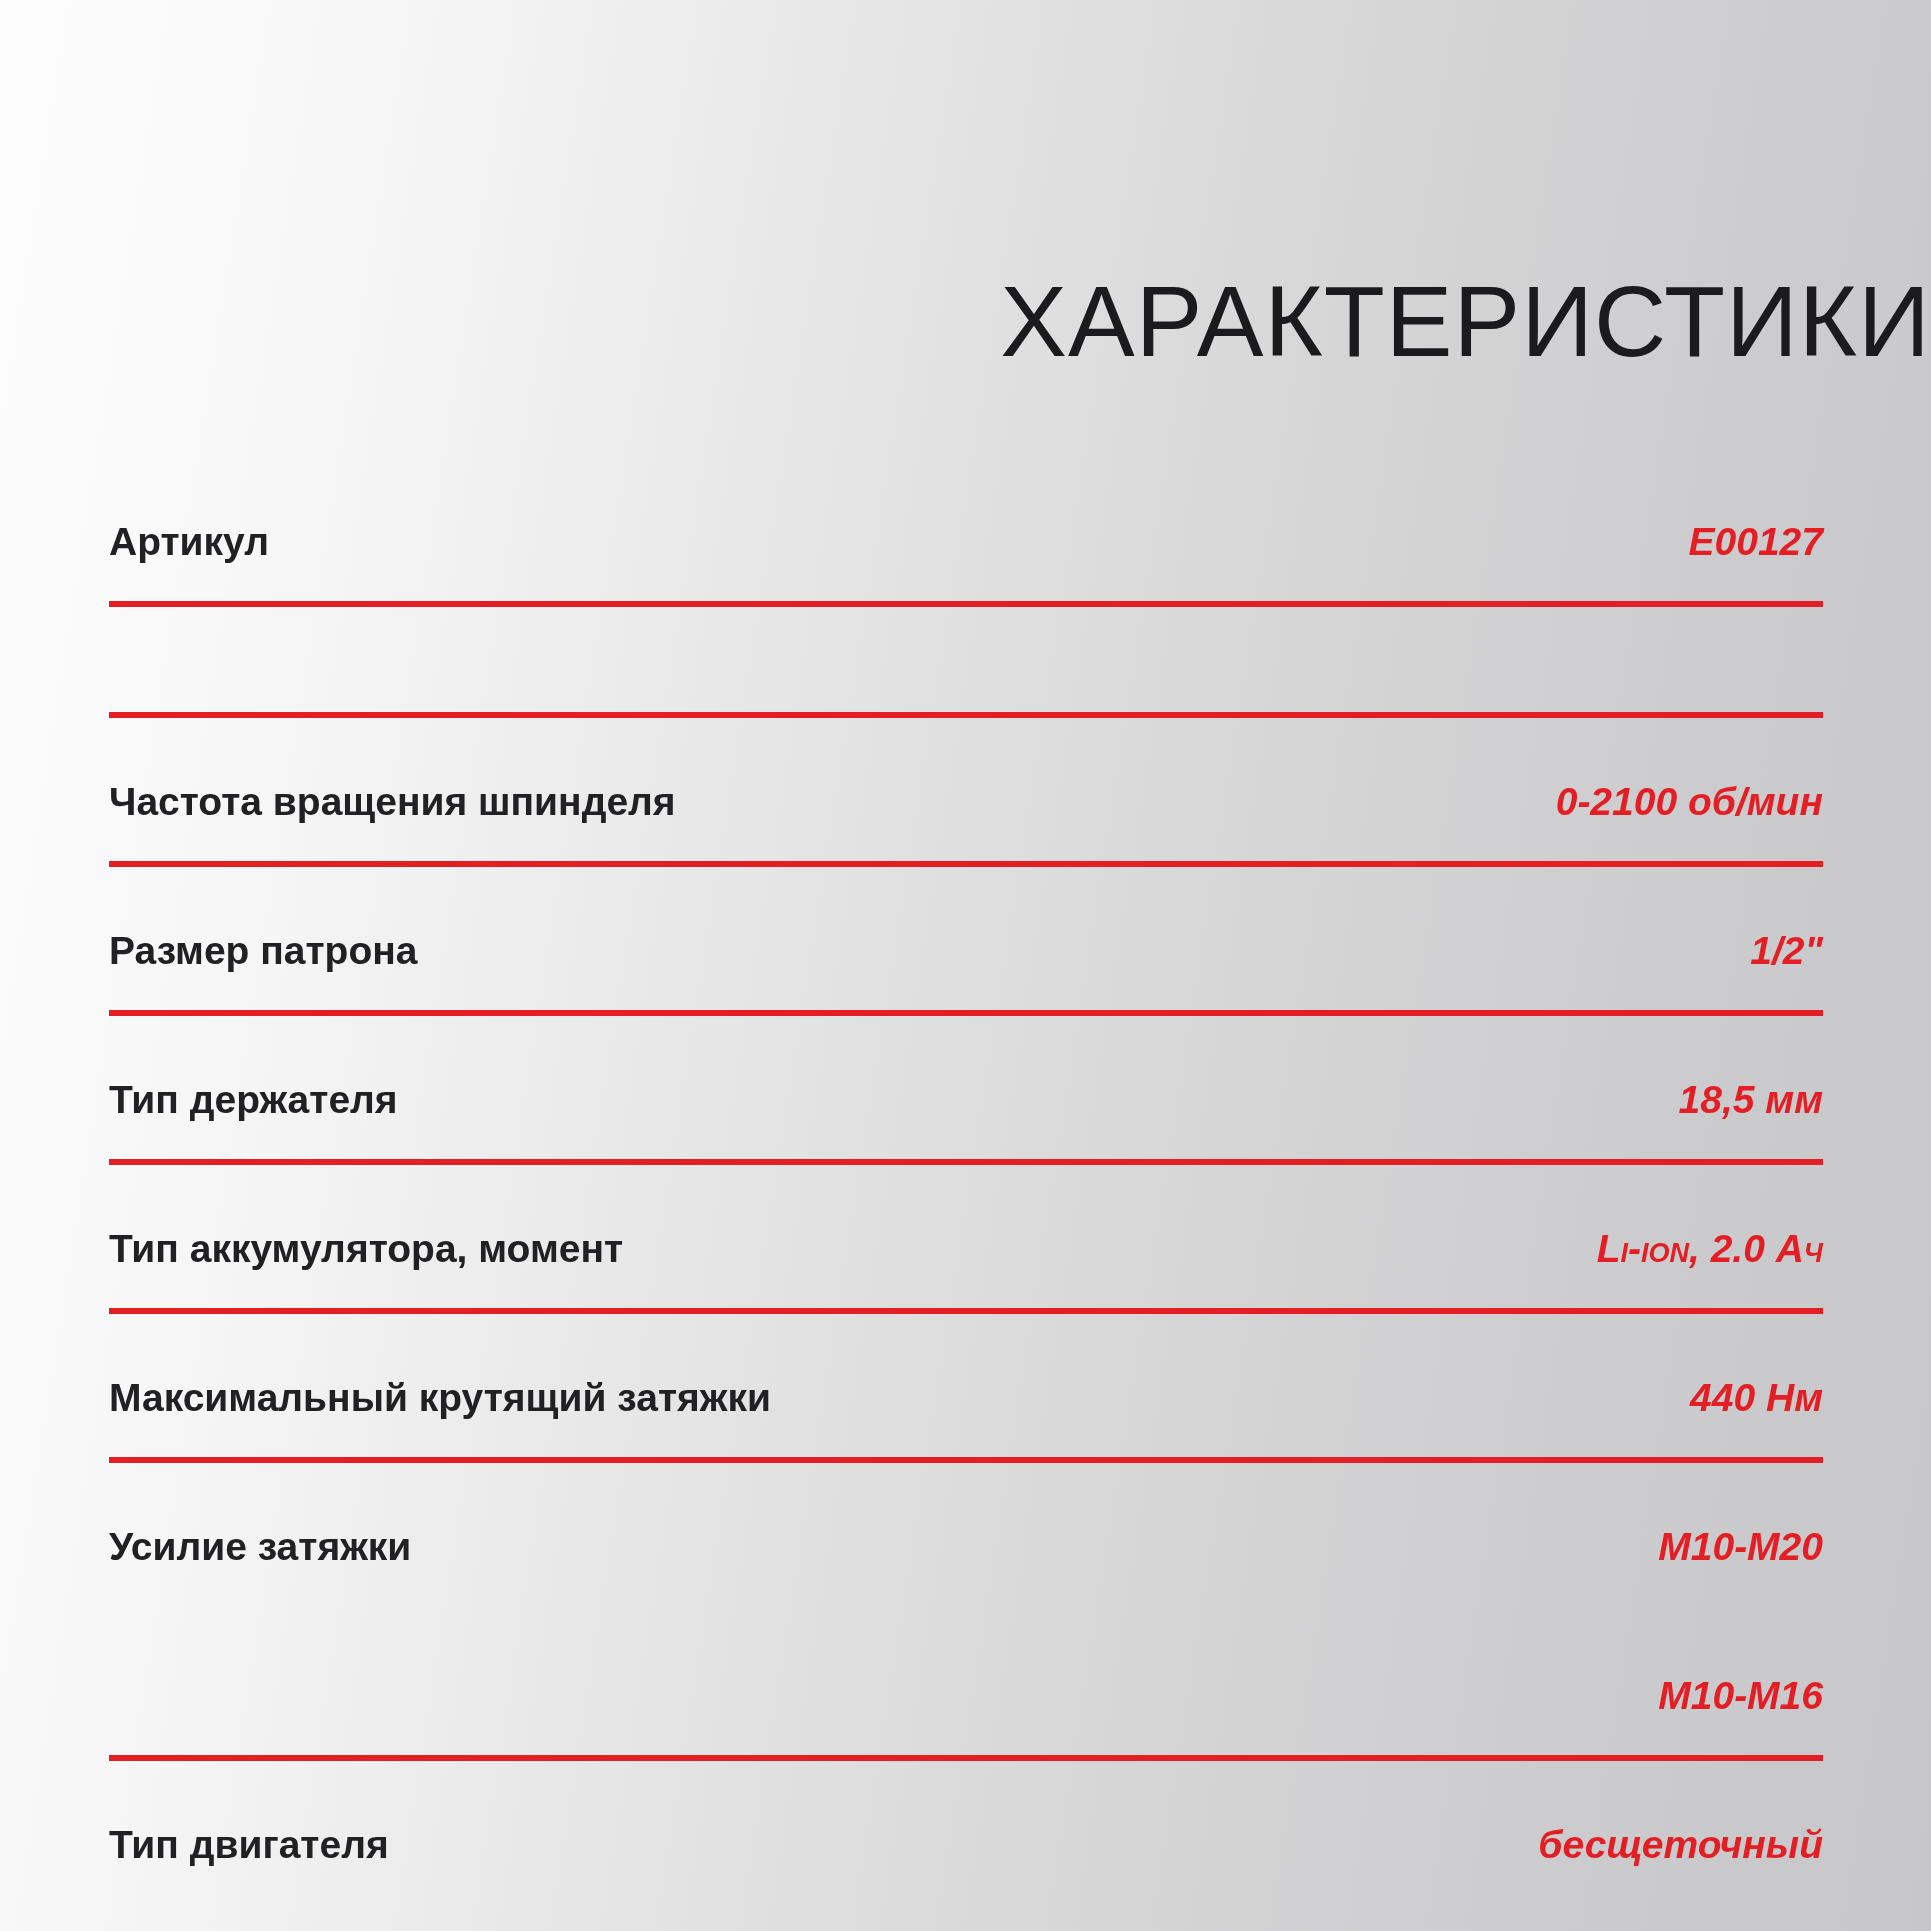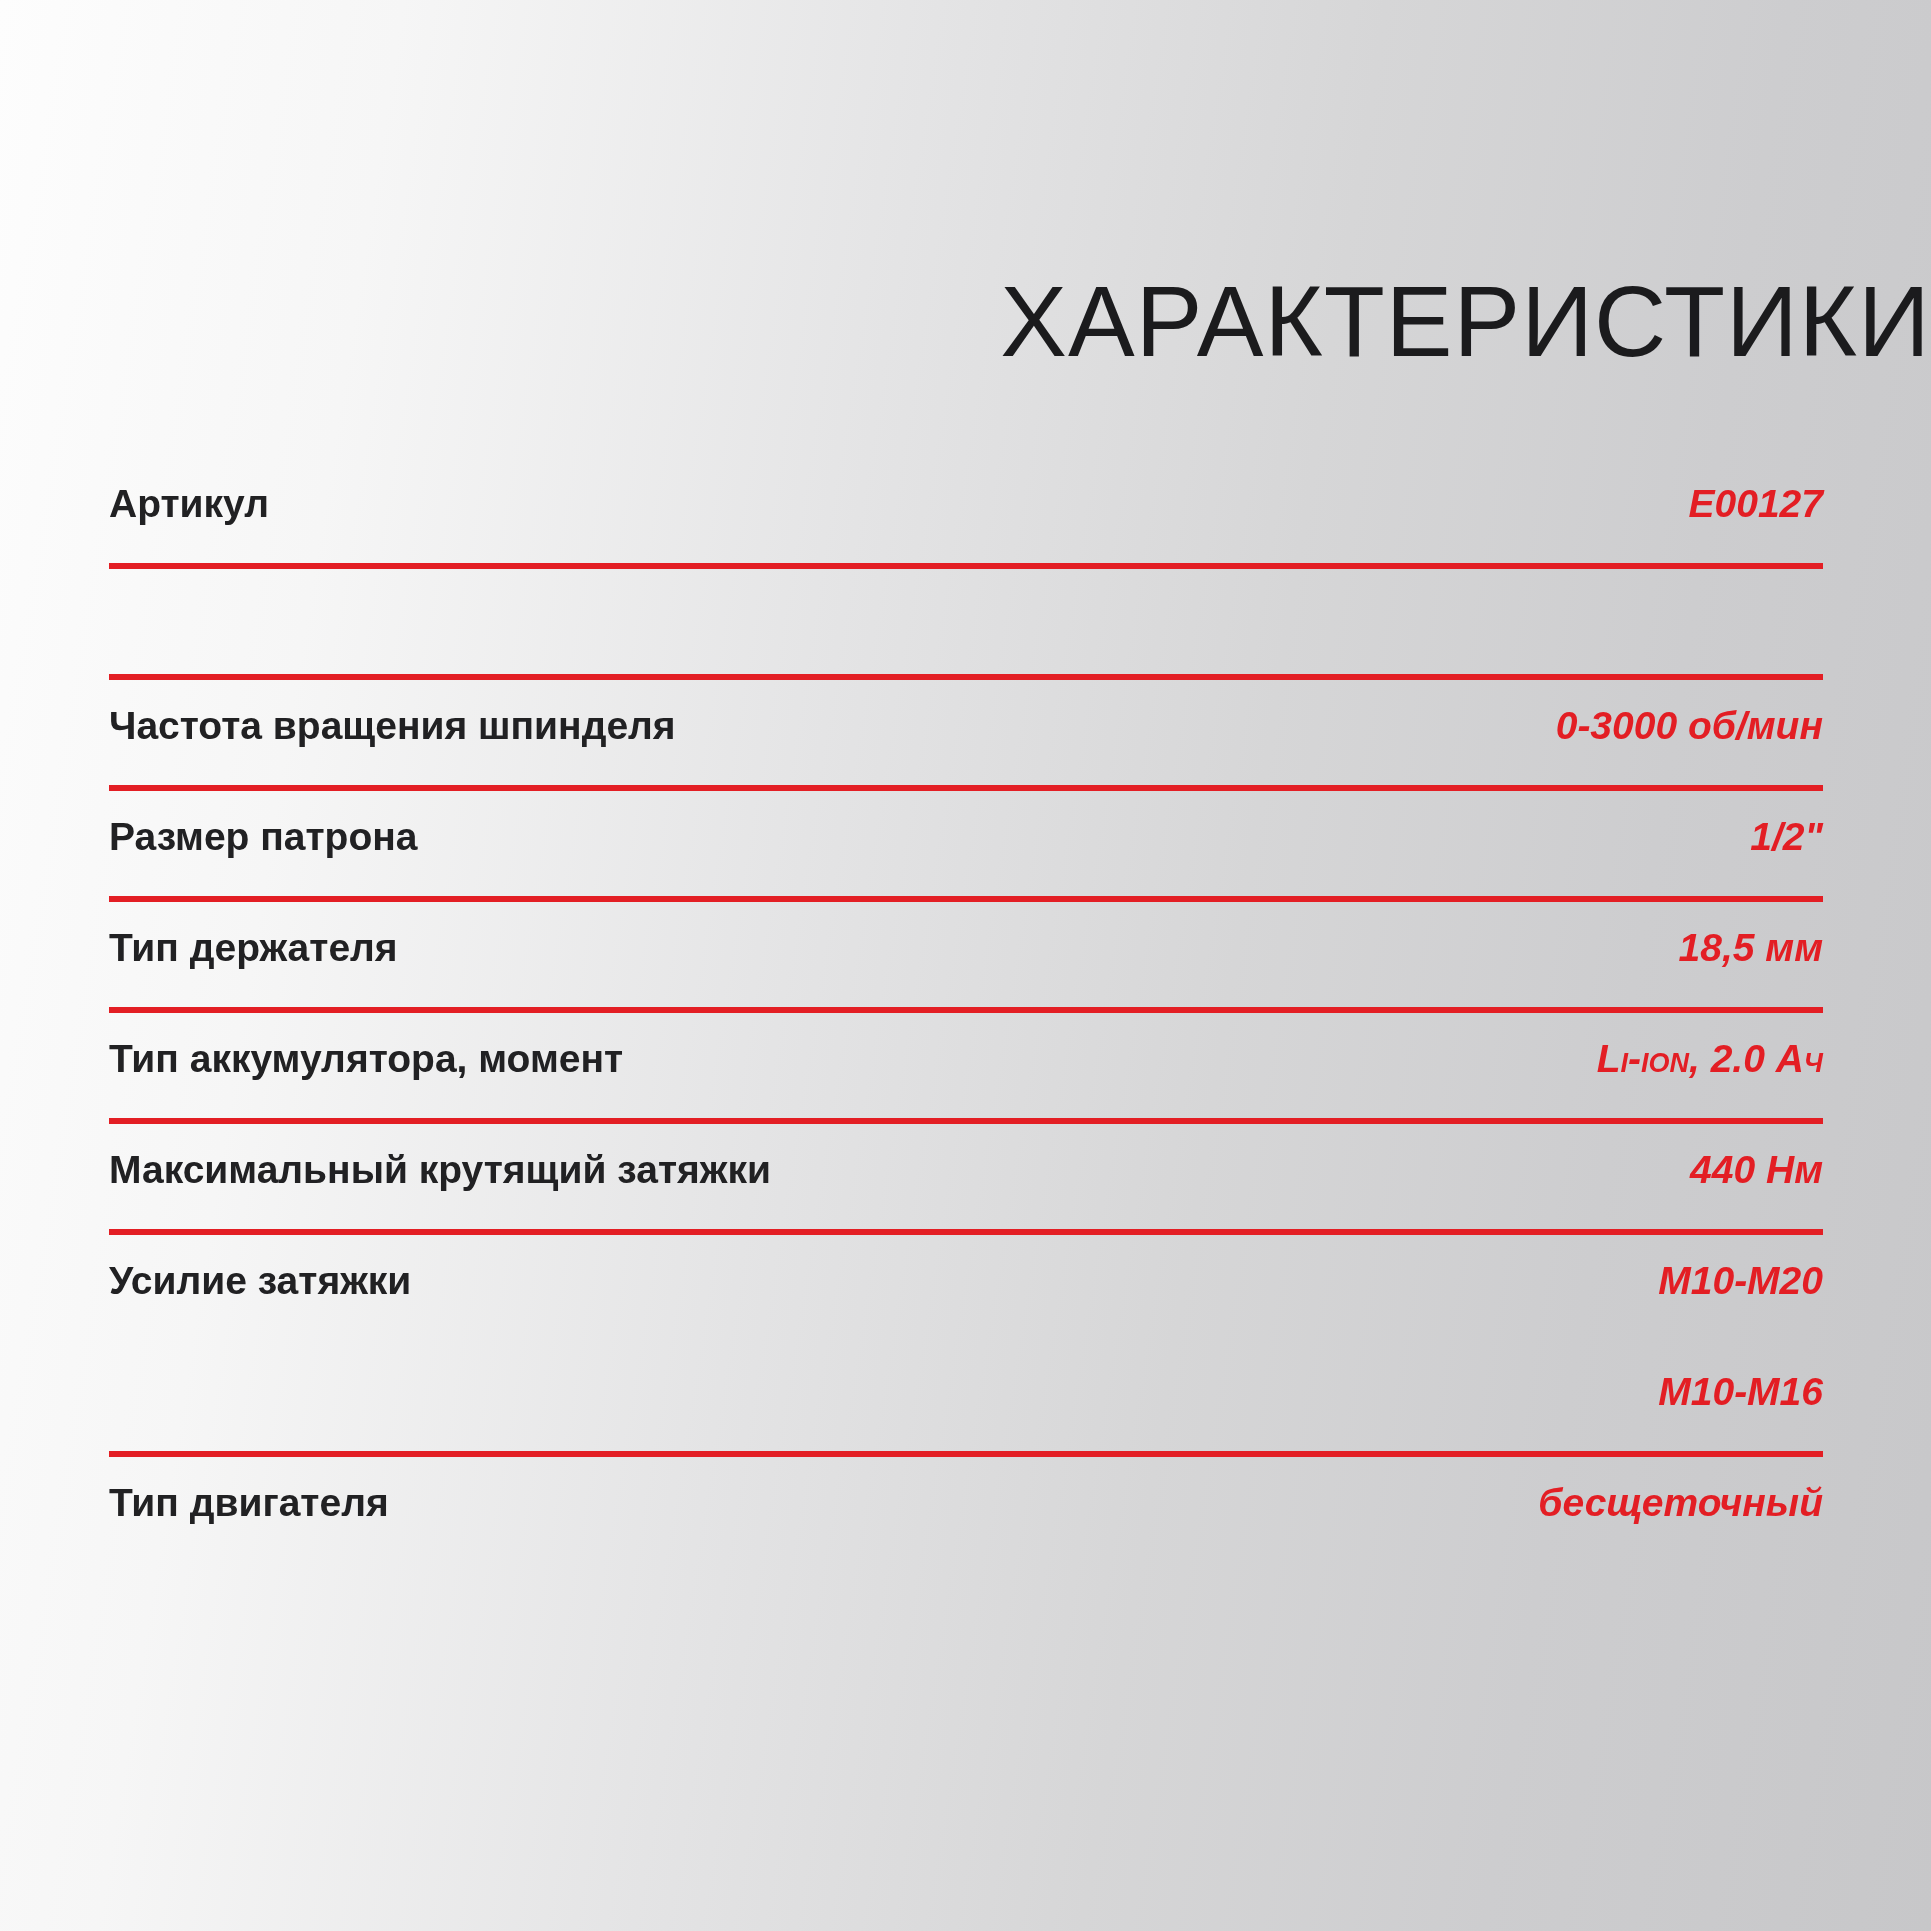--- a/index.html
+++ b/index.html
@@ -35,20 +35,21 @@
     position: relative;
     height: 111px;
   }
   .row-line {
     display: flex;
     justify-content: space-between;
     align-items: flex-start;
     font-size: 39px;
     line-height: 1.25;
     font-weight: bold;
+    margin-top: 38px;
   }
   .label {
     color: #212123;
     text-align: left;
     white-space: nowrap;
   }
   .value {
     color: #e31e24;
     text-align: right;
     white-space: nowrap;
@@ -83,21 +84,21 @@
     </div>
 
     <div class="row">
       <div class="divider"></div>
     </div>
 
 
     <div class="row">
       <div class="row-line">
         <span class="label">Частота вращения шпинделя</span>
-        <span class="value">0-3000 об/мин</span>
+        <span class="value">0-2100 об/мин</span>
       </div>
       <div class="divider"></div>
     </div>
 
     <div class="row">
       <div class="row-line">
         <span class="label">Размер патрона</span>
         <span class="value">1/2"</span>
       </div>
       <div class="divider"></div>

